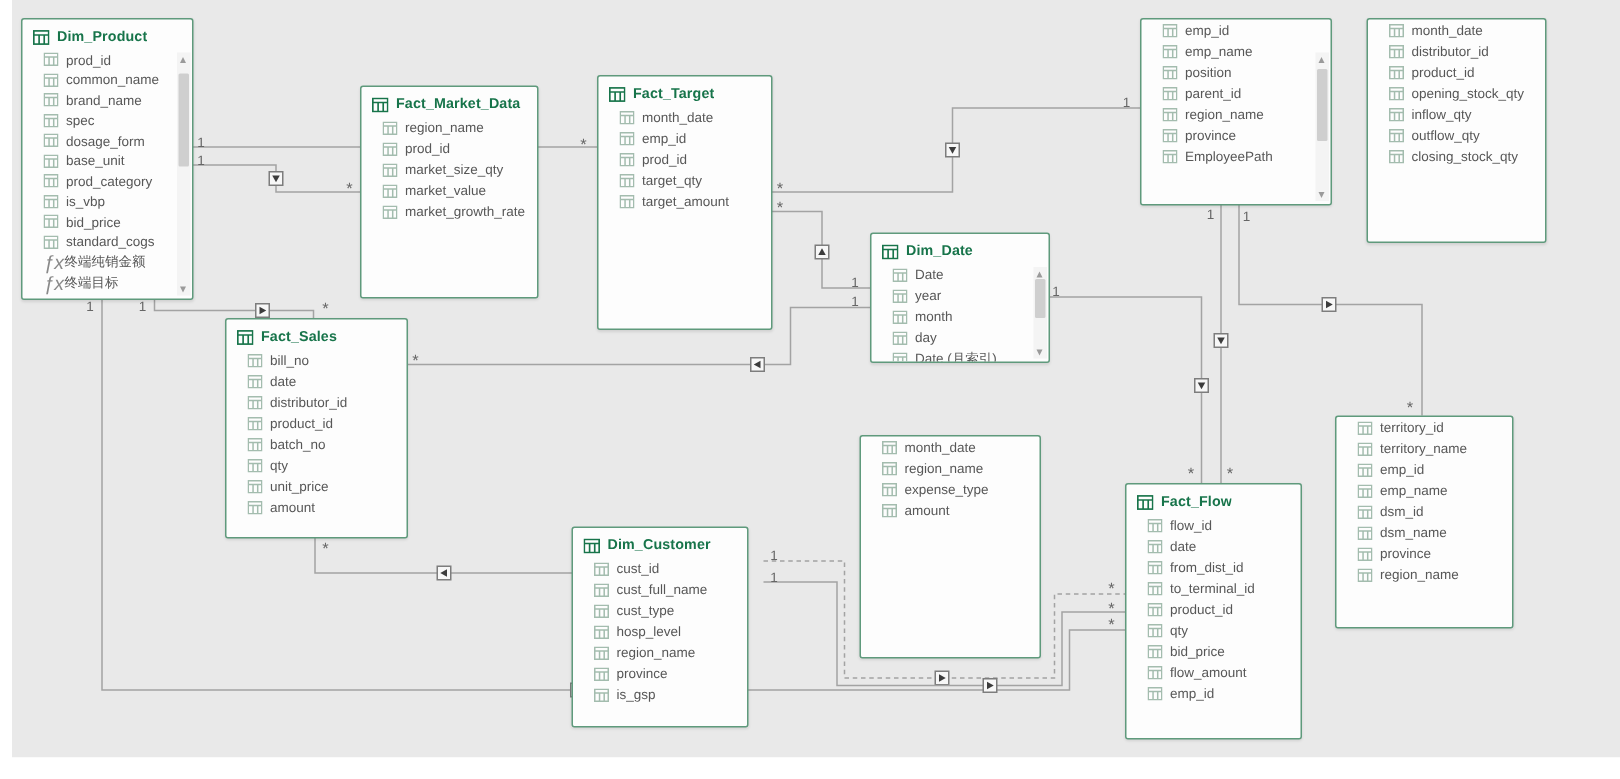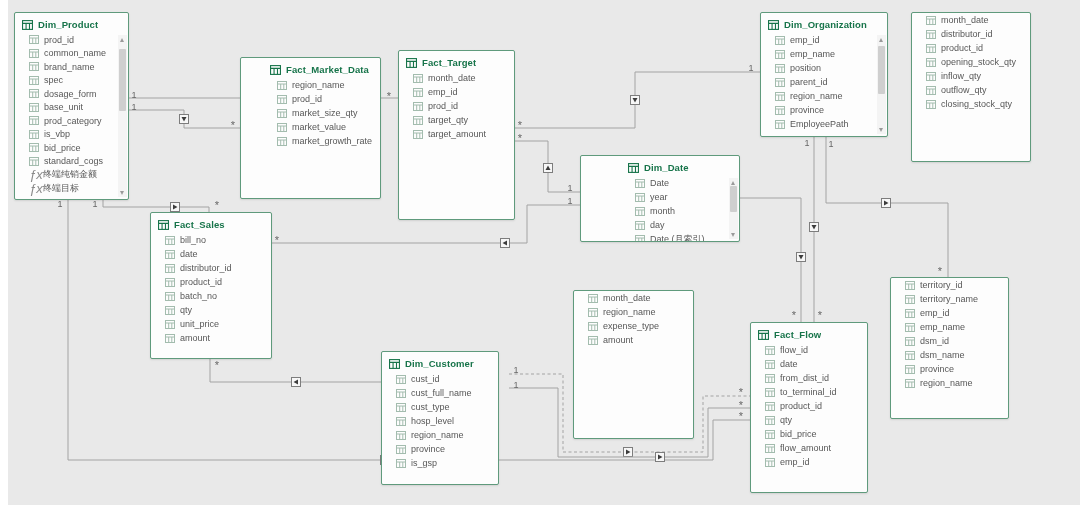--- a/index.html
+++ b/index.html
@@ -238,21 +238,21 @@
       <div class="sbar">
         <div class="sb-arrow up">
           <i></i>
         </div>
         <div class="sb-thumb" style="top:14px;height:62px;"></div>
         <div class="sb-arrow down">
           <i></i>
         </div>
       </div>
     </div>
-    <div class="card" style="left: 240px; top: 57px; width: 117px; height: 140px; padding-left: 22px;">
+    <div class="card" style="left: 240px; top: 57px; width: 117px; height: 140px;">
       <div class="card-header">
         <svg width="11" height="10" viewBox="0 0 10 9">
           <rect x="0.5" y="0.5" width="9" height="8" fill="none" stroke="#17744a"></rect>
           <line x1="0.5" y1="3" x2="9.5" y2="3" stroke="#17744a"></line>
           <line x1="3.7" y1="3" x2="3.7" y2="8.5" stroke="#17744a"></line>
           <line x1="6.8" y1="3" x2="6.8" y2="8.5" stroke="#17744a"></line>
         </svg>
         <span class="card-title">Fact_Market_Data</span>
       </div>
       <div class="rows">
@@ -355,29 +355,20 @@
             <rect x="0.5" y="0.5" width="9" height="8" fill="none" stroke="#a3bcae"></rect>
             <line x1="0.5" y1="3" x2="9.5" y2="3" stroke="#a3bcae"></line>
             <line x1="3.7" y1="3" x2="3.7" y2="8.5" stroke="#a3bcae"></line>
             <line x1="6.8" y1="3" x2="6.8" y2="8.5" stroke="#a3bcae"></line>
           </svg>
           <span>target_amount</span>
         </div>
       </div>
     </div>
     <div class="card" style="left: 760px; top: 12px; width: 126px; height: 123px;">
-      <div class="card-header">
-        <svg width="11" height="10" viewBox="0 0 10 9">
-          <rect x="0.5" y="0.5" width="9" height="8" fill="none" stroke="#17744a"></rect>
-          <line x1="0.5" y1="3" x2="9.5" y2="3" stroke="#17744a"></line>
-          <line x1="3.7" y1="3" x2="3.7" y2="8.5" stroke="#17744a"></line>
-          <line x1="6.8" y1="3" x2="6.8" y2="8.5" stroke="#17744a"></line>
-        </svg>
-        <span class="card-title">Dim_Organization</span>
-      </div>
       <div class="rows">
         <div class="row">
           <svg width="10" height="9" viewBox="0 0 10 9">
             <rect x="0.5" y="0.5" width="9" height="8" fill="none" stroke="#a3bcae"></rect>
             <line x1="0.5" y1="3" x2="9.5" y2="3" stroke="#a3bcae"></line>
             <line x1="3.7" y1="3" x2="3.7" y2="8.5" stroke="#a3bcae"></line>
             <line x1="6.8" y1="3" x2="6.8" y2="8.5" stroke="#a3bcae"></line>
           </svg>
           <span>emp_id</span>
         </div>
@@ -506,21 +497,21 @@
           <svg width="10" height="9" viewBox="0 0 10 9">
             <rect x="0.5" y="0.5" width="9" height="8" fill="none" stroke="#a3bcae"></rect>
             <line x1="0.5" y1="3" x2="9.5" y2="3" stroke="#a3bcae"></line>
             <line x1="3.7" y1="3" x2="3.7" y2="8.5" stroke="#a3bcae"></line>
             <line x1="6.8" y1="3" x2="6.8" y2="8.5" stroke="#a3bcae"></line>
           </svg>
           <span>closing_stock_qty</span>
         </div>
       </div>
     </div>
-    <div class="card" style="left: 580px; top: 155px; width: 118px; height: 85px; padding-left: 40px;">
+    <div class="card" style="left: 580px; top: 155px; width: 118px; height: 85px;">
       <div class="card-header">
         <svg width="11" height="10" viewBox="0 0 10 9">
           <rect x="0.5" y="0.5" width="9" height="8" fill="none" stroke="#17744a"></rect>
           <line x1="0.5" y1="3" x2="9.5" y2="3" stroke="#17744a"></line>
           <line x1="3.7" y1="3" x2="3.7" y2="8.5" stroke="#17744a"></line>
           <line x1="6.8" y1="3" x2="6.8" y2="8.5" stroke="#17744a"></line>
         </svg>
         <span class="card-title">Dim_Date</span>
       </div>
       <div class="rows">

